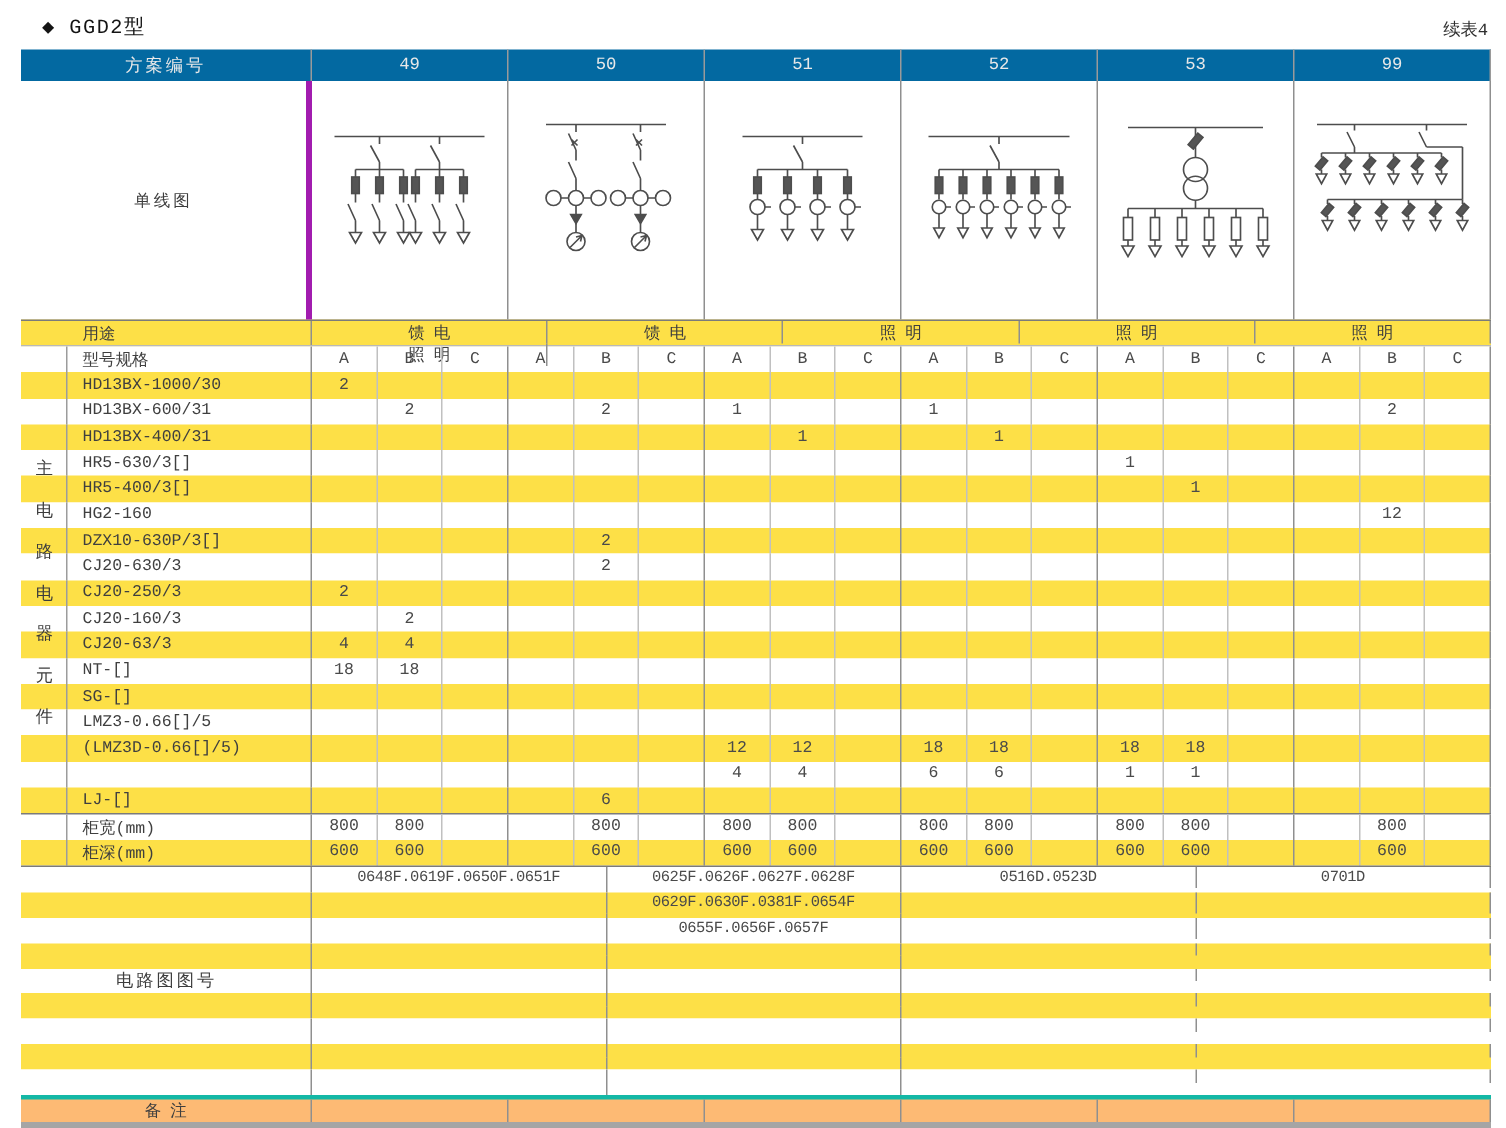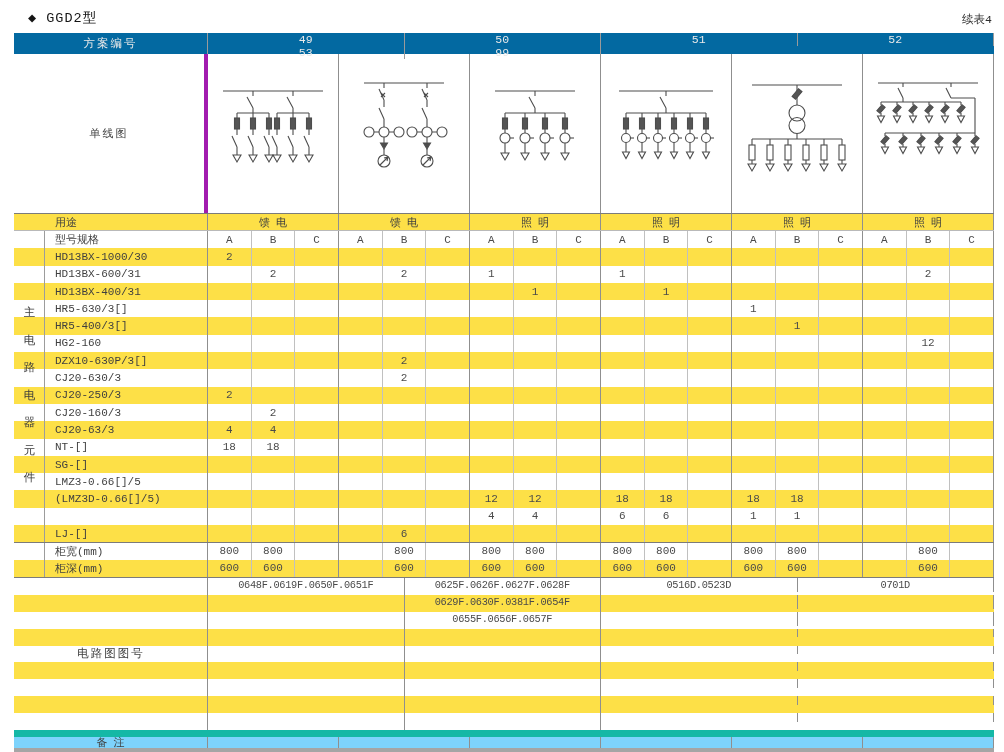--- a/index.html
+++ b/index.html
@@ -7,39 +7,39 @@
   .page{position:relative;width:1004px;height:752px;background:#ffffff;overflow:hidden;
         font-family:Liberation Mono, monospace;color:#474747}
   .titlebar{position:absolute;top:9px;left:28px;right:12px;display:flex;justify-content:space-between;align-items:flex-end}
   .title{font-size:13.5px;color:#141414;letter-spacing:1px}
   .cont{font-size:11.5px;color:#2e2e2e}
   .table{position:absolute;left:14px;top:33px;width:980px}
 
   
   .hrow{display:flex;height:21px;background:#0369a1;color:#e9e9e9;font-size:11.5px}
   .hlabel{width:194px;display:flex;align-items:center;justify-content:center;border-right:1px solid #9a9a9a;letter-spacing:2px}
-  .hcells{flex:1;display:grid;grid-template-columns:repeat(4,1fr)}
+  .hcells{flex:1;display:grid;grid-template-columns:repeat(6,1fr)}
   .hcell{display:flex;align-items:center;justify-content:center;border-right:1px solid #9a9a9a}
 
   
   .drow{display:flex;height:159px;background:#fff}
   .dlabel{width:194px;border-right:4px solid #a21caf;display:flex;align-items:center;justify-content:center;
           font-size:11px;letter-spacing:2px;color:#3d3d3d}
   .dcell{width:131px;border-right:1px solid #8f8f8f;display:flex;align-items:center;justify-content:center}
   svg{display:block}
 
   
   .p{background:#fde047}
   .w{background:#ffffff}
   .spacer{width:31px;flex:0 0 31px}
   .line45{border-right:1px solid #9c9c9c}
   .rlabel{width:163px;flex:0 0 163px;border-right:1px solid #8f8f8f;display:flex;align-items:center;
           padding-left:10px;font-size:11px;white-space:nowrap;color:#3f3f3f}
   .urow{display:flex;height:18px;border-top:1px solid #7b7b7b;border-bottom:1px solid #b9b9b9}
-  .ucells{flex:1;display:grid;grid-template-columns:repeat(6,1fr)}
+  .ucells{flex:1;display:grid;grid-template-columns:repeat(5,1fr)}
   .ucell{display:flex;align-items:center;justify-content:center;border-right:1px solid #8f8f8f;
          font-size:11px;letter-spacing:6px;text-indent:6px;color:#3f3f3f}
   .srow,.trow{display:flex;height:17.3px}
   .vals18,.scells{flex:1;display:grid;grid-template-columns:repeat(18,1fr)}
   .vcell{display:flex;align-items:center;justify-content:center;border-right:1px solid #c0c0c0;
          font-size:11px;color:#4a4a4a;overflow:hidden}
   .vcell.se{border-right-color:#8f8f8f}
   .sizeTop{border-top:1px solid #7b7b7b}
 
   
@@ -50,21 +50,21 @@
   .bottomsec{display:flex;border-top:1px solid #7b7b7b;position:relative}
   .blabel{position:absolute;left:0;top:0;width:194px;height:100%;display:flex;align-items:center;justify-content:center;
           font-size:11.5px;letter-spacing:2px;color:#3d3d3d;pointer-events:none}
   .brows{flex:1;display:flex;flex-direction:column}
   .brow{display:flex;height:16.9px}
   .bpad{width:194px;flex:0 0 194px;border-right:1px solid #8f8f8f}
   .bcells{flex:1;display:grid;grid-template-columns:repeat(4,1fr)}
   .bcell{display:flex;align-items:center;justify-content:center;border-right:1px solid #8f8f8f;
          font-size:10.3px;letter-spacing:-0.3px;white-space:nowrap;overflow:hidden;color:#4a4a4a}
 
-  .remrow{display:flex;height:18px;border-top:7px solid #14b8a6;background:#7dd3fc}
+  .remrow{display:flex;height:18px;border-top:3px solid #14b8a6;background:#fdba74}
   .remlabel{width:194px;flex:0 0 194px;border-right:1px solid #8f8f8f;display:flex;align-items:center;justify-content:center;
             font-size:11px;letter-spacing:6px;text-indent:6px;color:#3f3f3f}
   .rcells{flex:1;display:grid;grid-template-columns:repeat(6,1fr)}
   .botbar{height:4px;background:#a5a5a5}
 </style>
 </head>
 <body>
 
 <div class="page">
   <div class="titlebar">

